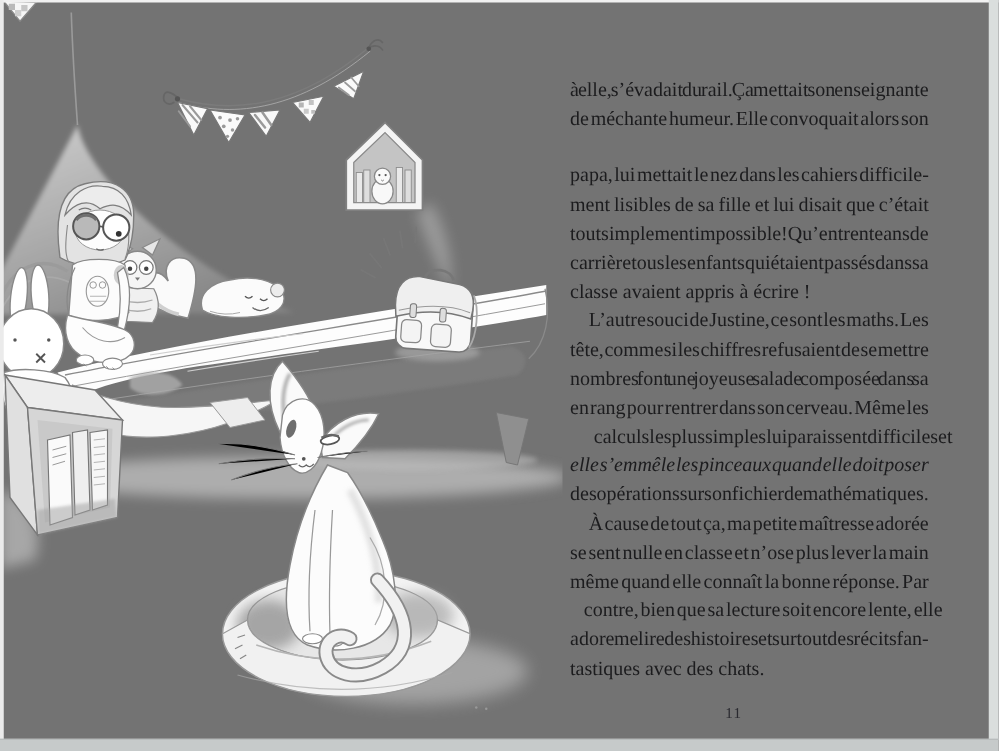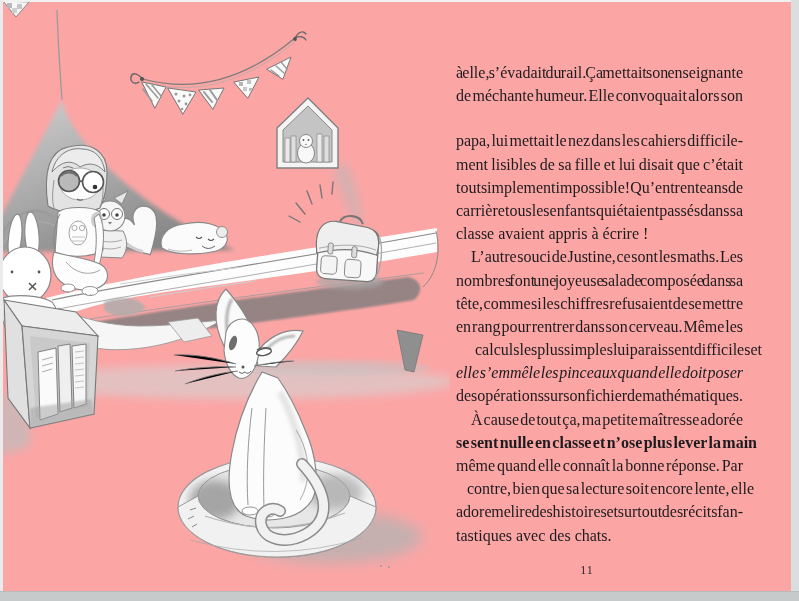--- a/index.html
+++ b/index.html
@@ -1,16 +1,16 @@
 <!DOCTYPE html>
 <html><head>
 <meta charset="utf-8">
 <style>
   html,body{margin:0;padding:0;}
-  #page{position:relative;width:799px;height:601px;background:#fca5a5;overflow:hidden;
+  #page{position:relative;width:799px;height:601px;background:#737373;overflow:hidden;
         font-family:"Liberation Serif","DejaVu Serif",serif;}
   
   .edge{position:absolute;}
   #edge-top{left:0;top:0;width:799px;height:2px;background:#f1f1f1;}
   #edge-left{left:0;top:0;width:3px;height:592px;background:#ebebeb;}
   #edge-right{right:0;top:0;width:8px;height:592px;background:#dadedd;}
   #edge-bottom{left:0;bottom:0;width:799px;height:9px;background:#c6caca;border-top:1px solid #b8bcbc;}
   
   #illo{position:absolute;left:0;top:0;width:450px;height:601px;}
   
@@ -301,28 +301,28 @@
 
   <div id="text-col">
       <div class="tline" style="word-spacing: -4.78px;"><span>à elle, s’évadait du rail. Ça mettait son enseignante</span></div>
       <div class="tline" style="word-spacing: -2.6px;"><span>de méchante humeur. Elle convoquait alors son</span></div>
       <div class="tline" style="word-spacing: -2.79px; margin-top: 22px;"><span>papa, lui mettait le nez dans les cahiers difficile-</span></div>
       <div class="tline" style="word-spacing: -0.74px;"><span>ment lisibles de sa fille et lui disait que c’était</span></div>
       <div class="tline" style="word-spacing: -4.01px;"><span>tout simplement impossible ! Qu’en trente ans de</span></div>
       <div class="tline" style="word-spacing: -3.89px;"><span>carrière tous les enfants qui étaient passés dans sa</span></div>
       <div class="tline plast"><span>classe avaient appris à écrire !</span></div>
       <div class="tline indent" style="word-spacing: -3.36px;"><span>L’autre souci de Justine, ce sont les maths. Les</span></div>
+      <div class="tline" style="word-spacing: -3.57px;"><span>tête, comme si les chiffres refusaient de se mettre</span></div>
       <div class="tline" style="word-spacing: -5.78px;"><span>nombres font une joyeuse salade composée dans sa</span></div>
-      <div class="tline" style="word-spacing: -3.57px;"><span>tête, comme si les chiffres refusaient de se mettre</span></div>
       <div class="tline" style="word-spacing: -3.05px;"><span>en rang pour rentrer dans son cerveau. Même les</span></div>
       <div class="tline" style="word-spacing: -3.96px; margin-left: 19px;"><span>calculs les plus simples lui paraissent difficiles et</span></div>
       <div class="tline" style="word-spacing: -3.37px; font-style: italic;"><span>elle s’emmêle les pinceaux quand elle doit poser</span></div>
       <div class="tline plast" style="word-spacing: -4.08px;"><span>des opérations sur son fichier de mathématiques.</span></div>
       <div class="tline indent" style="word-spacing: -2.93px;"><span>À cause de tout ça, ma petite maîtresse adorée</span></div>
-      <div class="tline" style="word-spacing: -2.58px; font-weight: bold;"><span>se sent nulle en classe et n’ose plus lever la main</span></div>
+      <div class="tline" style="word-spacing: -2.58px;"><span>se sent nulle en classe et n’ose plus lever la main</span></div>
       <div class="tline" style="word-spacing: -2.16px;"><span>même quand elle connaît la bonne réponse. Par</span></div>
       <div class="tline" style="word-spacing: -2.55px; margin-left: 11px;"><span>contre, bien que sa lecture soit encore lente, elle</span></div>
       <div class="tline" style="word-spacing: -4.3px;"><span>adore me lire des histoires et surtout des récits fan-</span></div>
       <div class="tline plast"><span>tastiques avec des chats.</span></div>
     </div>
 
   <div id="folio">11</div>
 
   <div class="edge" id="edge-top"></div>
   <div class="edge" id="edge-left"></div>

